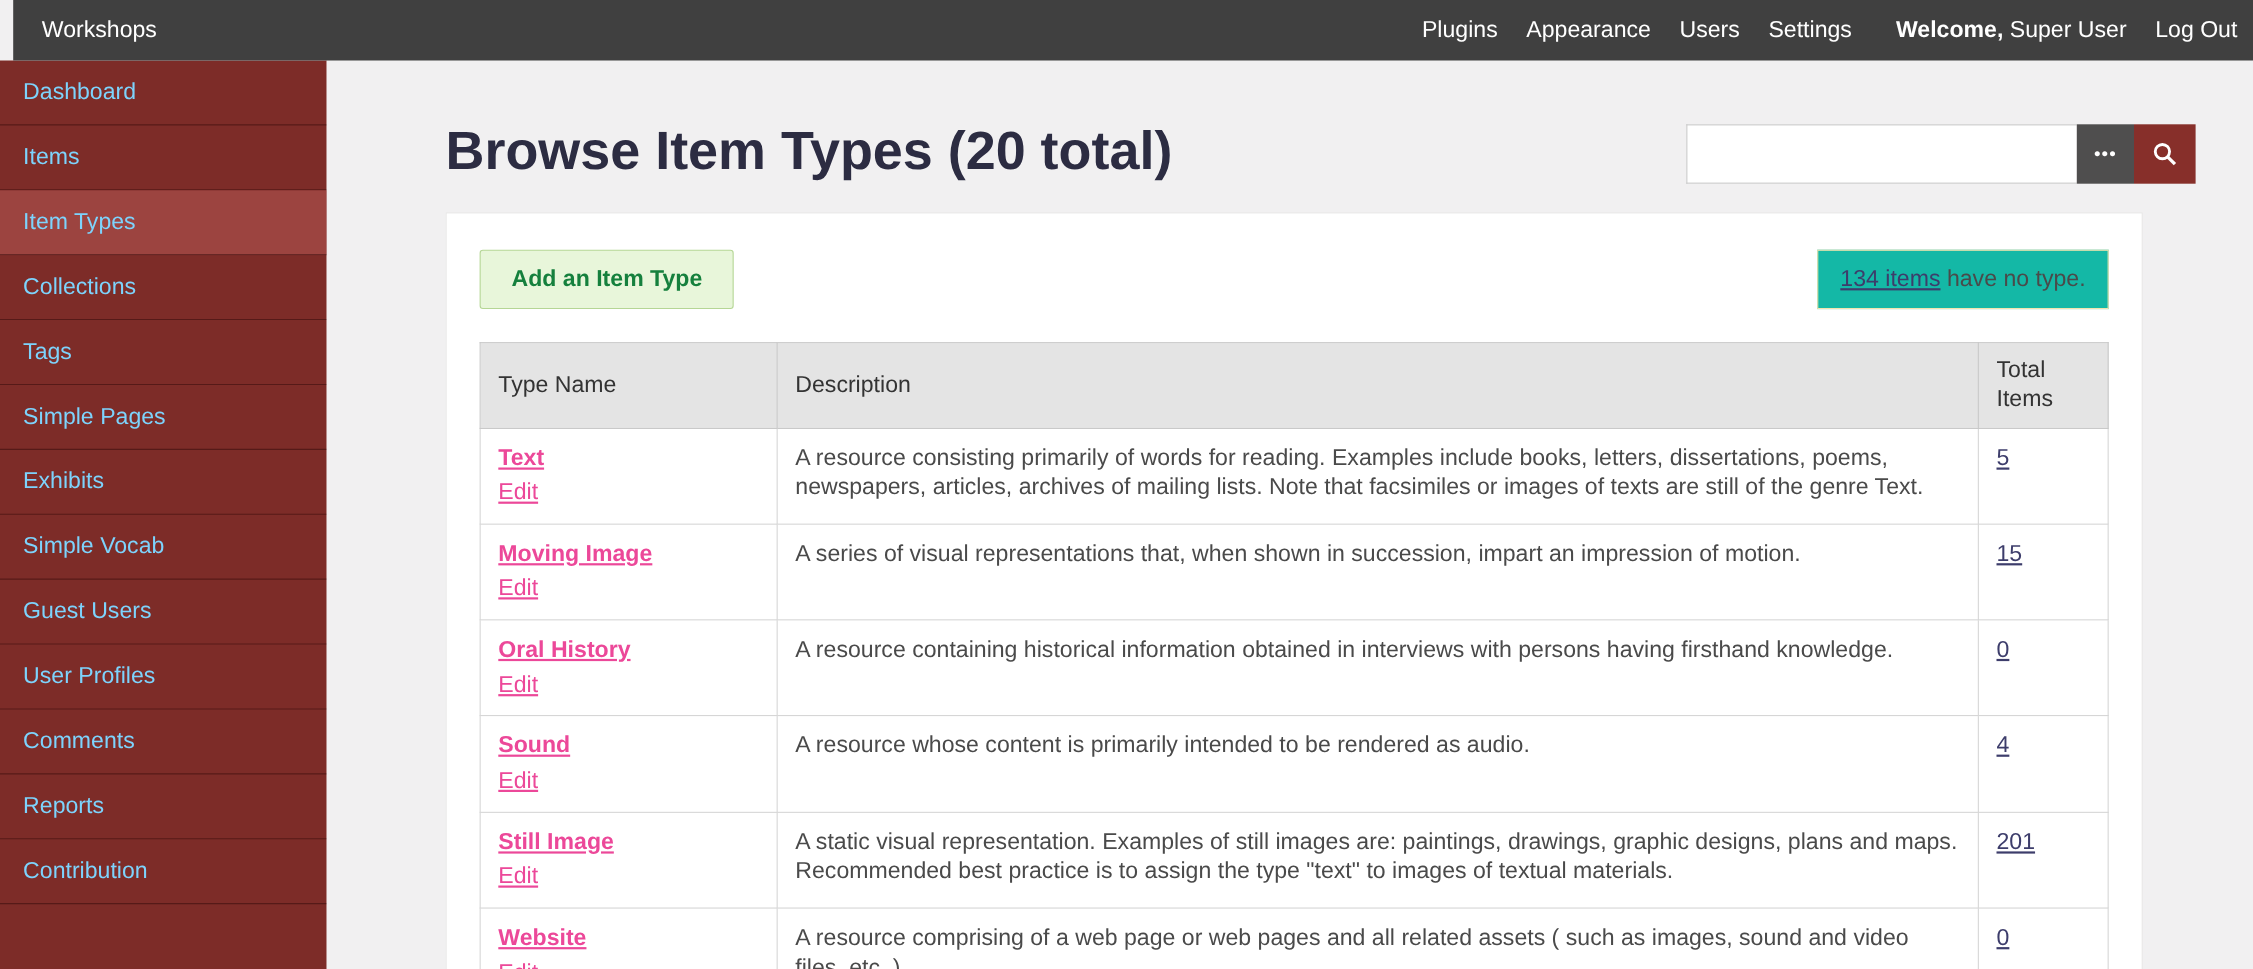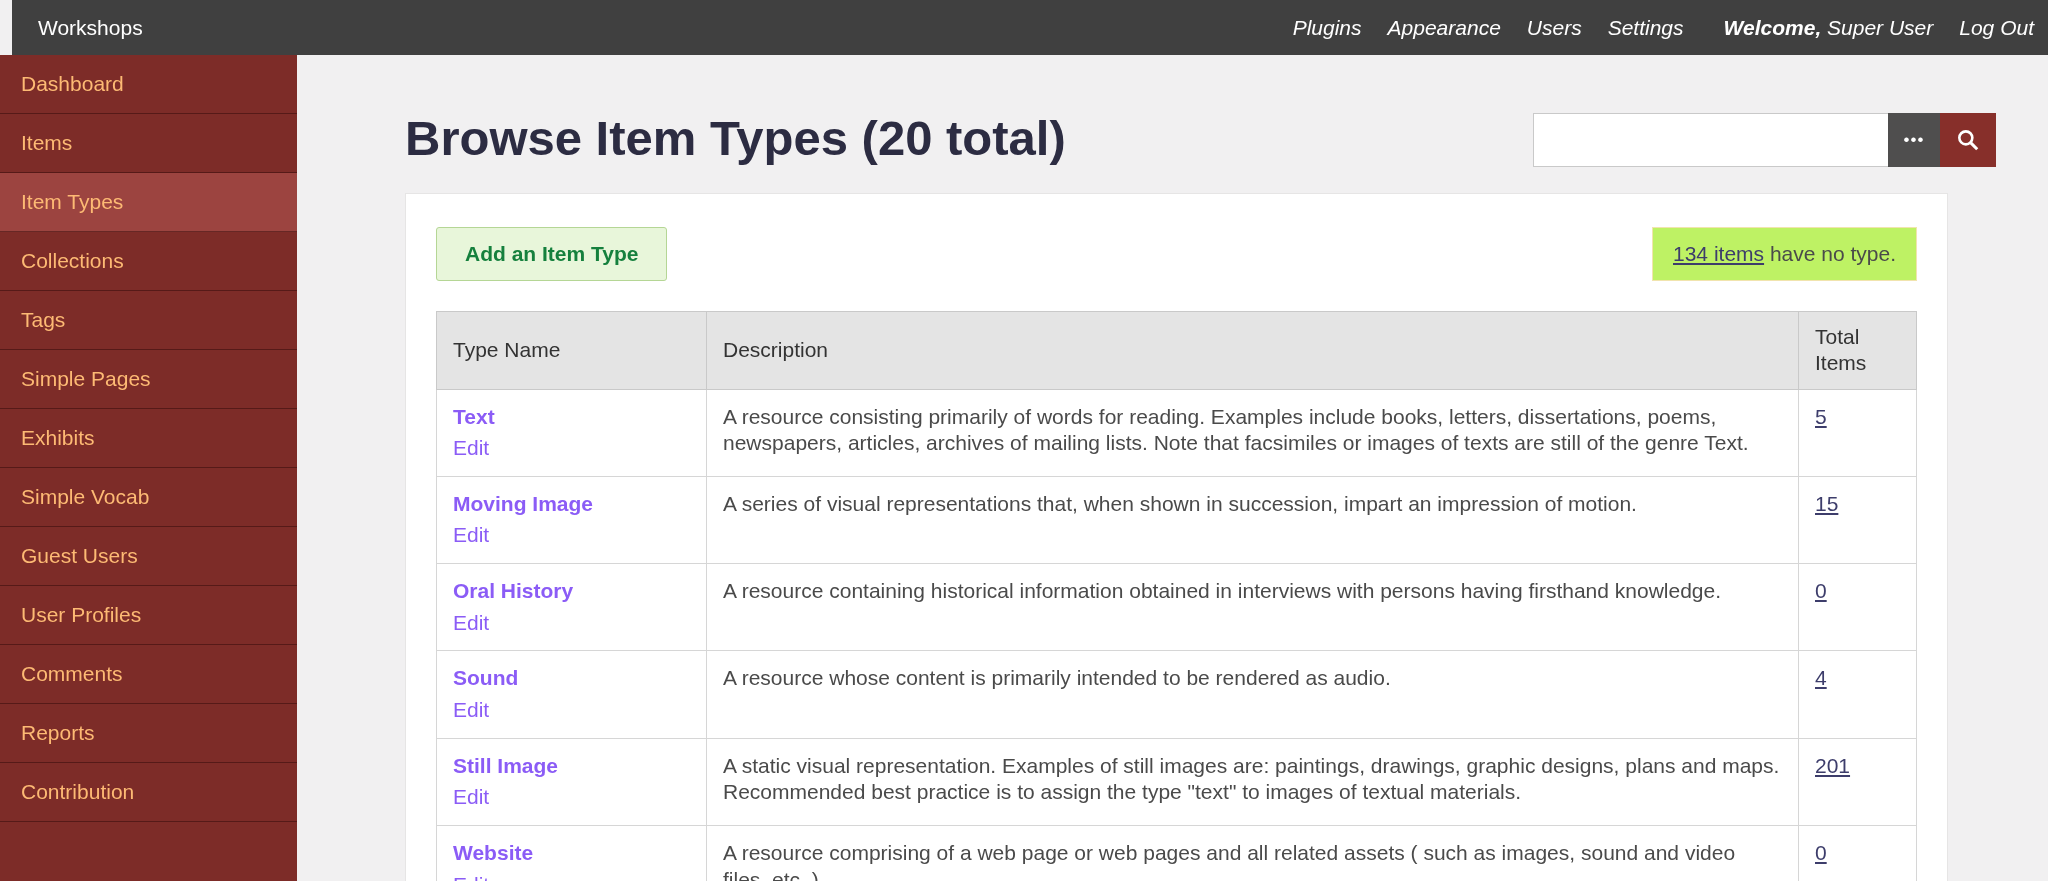--- a/index.html
+++ b/index.html
@@ -4,28 +4,28 @@
 <style>
   * { margin:0; padding:0; box-sizing:border-box; }
   html,body { width:2048px; height:881px; overflow:hidden;
     font-family:"Liberation Sans","DejaVu Sans",sans-serif; background:#f1f0f1; }
 
   
   .topbar { position:absolute; left:12px; top:0; width:2048px; height:55px;
     background:#404040; color:#fff; display:flex; align-items:center;
     justify-content:space-between; padding:0 26px; font-size:21px; z-index:5; }
   .topbar a { color:#fff; text-decoration:none; cursor:pointer; }
-  .topnav { display:flex; align-items:flex-end; gap:26px;font-style:italic; }
+  .topnav { display:flex; align-items:flex-end; gap:26px; }
   .topnav .welcome { margin-left:14px; }
   .topnav .welcome b { font-weight:bold; }
 
   
   .sidebar { position:absolute; left:0; top:55px; width:297px; bottom:0;
     background:#7d2c28; }
-  .sb-item { height:59px; line-height:58px; padding-left:21px; color:#fdba74;
+  .sb-item { height:59px; line-height:58px; padding-left:21px; color:#7dd3fc;
     font-size:21px; border-bottom:1px solid rgba(40,5,5,.45); cursor:pointer; }
   .sb-item.active { background:#9c4440; }
 
   
   .main { position:absolute; left:297px; top:55px; right:0; bottom:0;
     background:#f1f0f1; overflow:hidden; }
   .page-head { display:flex; justify-content:space-between; align-items:flex-start;
     padding:58px 52px 0 108px; }
   h1.page-title { font-size:49px; font-weight:bold; color:#2c2c42; line-height:1.05; }
 
@@ -38,35 +38,35 @@
     display:flex; align-items:center; justify-content:center; }
 
   
   .panel { margin:26px 100px 0 108px; background:#fff; border:1px solid #e6e5e5;
     padding:33px 30px 60px; min-height:700px; }
   .panel-top { display:flex; justify-content:space-between; align-items:stretch;
     margin-bottom:30px; }
   .add-btn { background:#e8f6da; border:1px solid #b5d695; border-radius:3px;
     color:#15803d; font-weight:bold; font-size:21px; padding:14px 28px; cursor:pointer;
     font-family:inherit; }
-  .notice { background:#bef264; border:1px solid #f1e4ae; padding:13px 20px;
+  .notice { background:#14b8a6; border:1px solid #f1e4ae; padding:13px 20px;
     font-size:21px; color:#4a4a4a; display:flex; align-items:center; }
   .notice a { color:#3d3d6b; text-decoration:underline; cursor:pointer; }
 
   
   table.types { width:100%; border-collapse:collapse; border:1px solid #c9c9c9;
     font-size:21px; }
   table.types th { background:#e4e4e4; text-align:left; vertical-align:middle;
     padding:12px 16px; font-weight:normal; color:#333; border:1px solid #c9c9c9;
     line-height:1.25; }
   th.col-name { width:270px; }
   th.col-total { width:118px; }
   table.types td { border:1px solid #d6d6d6; border-top:1px solid #c9c9c9;
     vertical-align:top; padding:14px 16px; color:#4a4a4a; line-height:1.27; }
-  .c-name a { display:block; color:#8b5cf6; cursor:pointer; }
+  .c-name a { display:block; color:#ec4899; text-decoration:underline; cursor:pointer; }
   .c-name a.type-link { font-weight:bold; margin-bottom:5px; }
   .c-total a { color:#3d3d6b; text-decoration:underline; cursor:pointer; }
 </style>
 </head>
 <body>
 
 <div class="topbar">
   <a class="site-title">Workshops</a>
   <div class="topnav">
     <span style="display:flex;gap:26px;">

